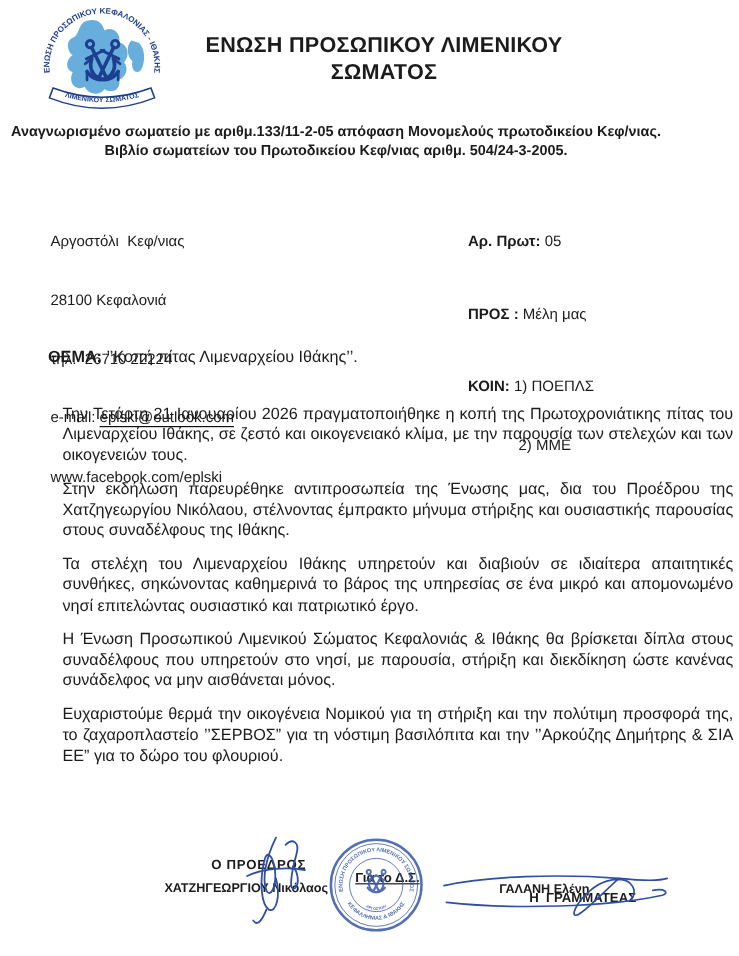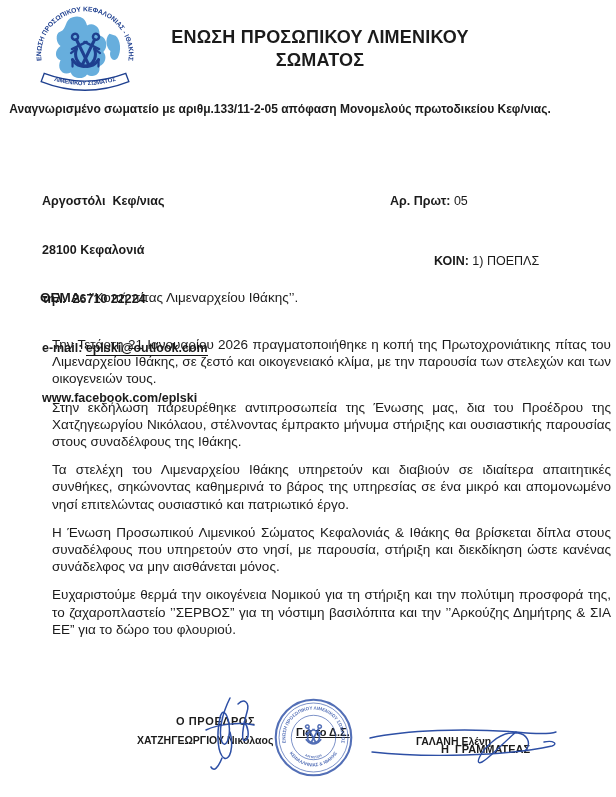--- a/index.html
+++ b/index.html
@@ -16,29 +16,29 @@
     font-weight:700; font-size:18px; line-height:23px; color:#1b1b1b; letter-spacing:0.2px;
   }
   .registration {
     position:absolute; left:8px; top:101px; width:544px; text-align:center;
     font-weight:700; font-size:12px; line-height:16px;
   }
 
   
   .contact-block {
     position:absolute; left:42px; top:160px;
-    font-weight:700; font-size:12.5px; line-height:16.4px; white-space:pre;
+    font-weight:400; font-size:12.5px; line-height:16.4px; white-space:pre;
   }
   .email-link { border-bottom:1.6px solid #111; }
   .meta-block {
     position:absolute; left:390px; top:160px; font-size:12.5px; line-height:16.4px; white-space:pre;
   }
   .meta-label { font-weight:700; }
   .meta-row-to { margin-top:12px; }
-  .meta-row-cc { margin-top:11px;margin-left:44px; }
+  .meta-row-cc { margin-top:11px; }
   .meta-row-cc2 { padding-left:42px; }
 
   
   .subject-line { position:absolute; left:40px; top:290px; font-size:13.5px; }
   .subject-label { font-weight:700; }
   .body-block {
     position:absolute; left:52px; top:336px; width:559px;
     font-size:13.5px; line-height:17.2px; text-align:justify; text-align-last:left;
   }
   .body-block p { margin:0 0 11px 0; }
@@ -87,33 +87,36 @@
       <textPath href="#logoBannerArc" startOffset="50%" text-anchor="middle">ΛΙΜΕΝΙΚΟΥ ΣΩΜΑΤΟΣ</textPath>
     </text>
   </svg>
 
   <div class="title-block">
     <div>ΕΝΩΣΗ ΠΡΟΣΩΠΙΚΟΥ ΛΙΜΕΝΙΚΟΥ ΣΩΜΑΤΟΣ</div>
   </div>
 
   <div class="registration">
     <div>Αναγνωρισμένο σωματείο με αριθμ.133/11-2-05 απόφαση Μονομελούς πρωτοδικείου Κεφ/νιας.</div>
+    <div>Βιβλίο σωματείων του Πρωτοδικείου Κεφ/νιας αριθμ. 504/24-3-2005.</div>
   </div>
 
   <div class="contact-block">
     <div>Αργοστόλι  Κεφ/νιας</div>
     <div>28100 Κεφαλονιά</div>
     <div><span>τηλ.</span>  <span>26710 22224</span></div>
     <div><span>e-mail:</span> <span class="email-link">eplski@outlook.com</span></div>
     <div>www.facebook.com/eplski</div>
   </div>
 
   <div class="meta-block">
     <div><span class="meta-label">Αρ. Πρωτ:</span> <span>05</span></div>
+    <div class="meta-row-to"><span class="meta-label">ΠΡΟΣ :</span> <span>Μέλη μας</span></div>
     <div class="meta-row-cc"><span class="meta-label">ΚΟΙΝ:</span> <span>1) ΠΟΕΠΛΣ</span></div>
+    <div class="meta-row-cc2"><span>2) ΜΜΕ</span></div>
   </div>
 
   <div class="subject-line">
     <span class="subject-label">ΘΕΜΑ:</span>
     <span>’’Κοπή πίτας Λιμεναρχείου Ιθάκης’’.</span>
   </div>
 
   <div class="body-block">
     <p>Την Τετάρτη 21 Ιανουαρίου 2026 πραγματοποιήθηκε η κοπή της Πρωτοχρονιάτικης πίτας του Λιμεναρχείου Ιθάκης, σε ζεστό και οικογενειακό κλίμα, με την παρουσία των στελεχών και των οικογενειών τους.</p>
     <p>Στην εκδήλωση παρευρέθηκε αντιπροσωπεία της Ένωσης μας, δια του Προέδρου της Χατζηγεωργίου Νικόλαου, στέλνοντας έμπρακτο μήνυμα στήριξης και ουσιαστικής παρουσίας στους συναδέλφους της Ιθάκης.</p>

